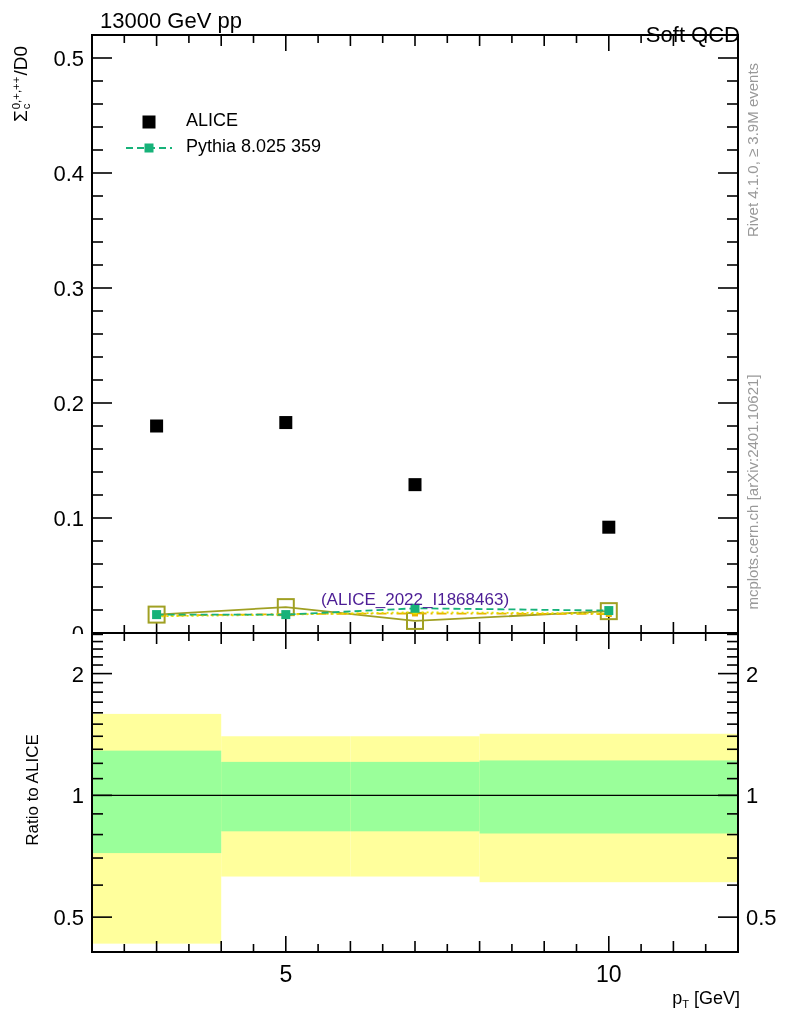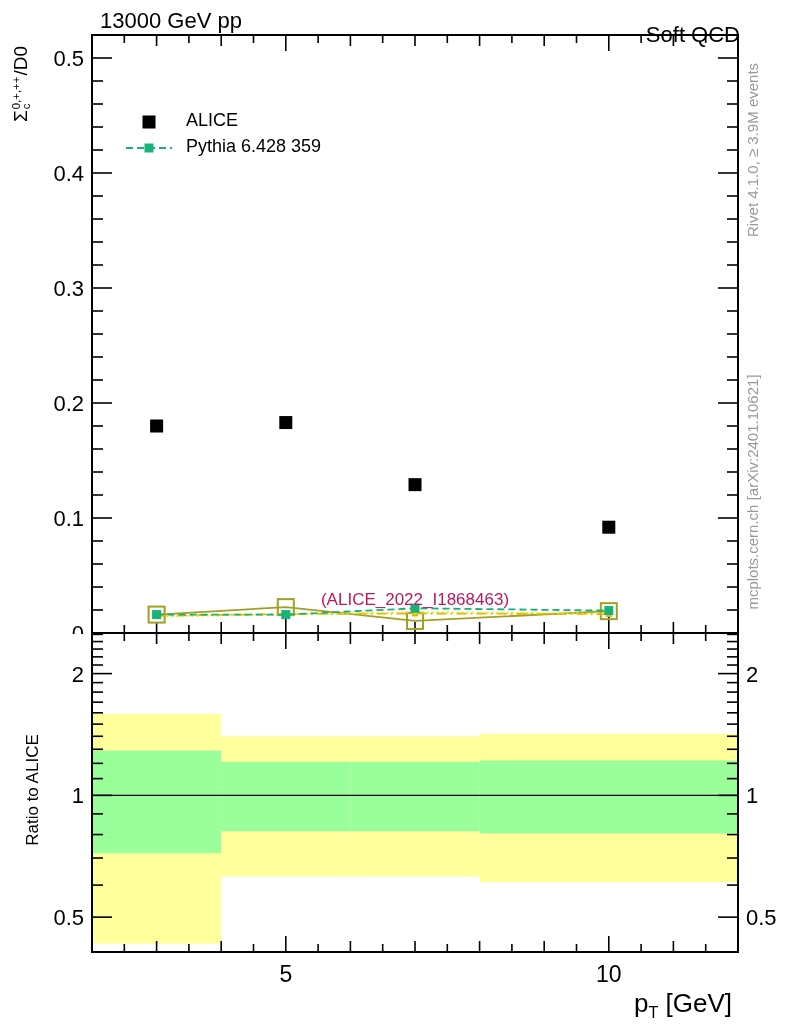--- a/index.html
+++ b/index.html
@@ -14,22 +14,22 @@
   .stack{display:inline-block;vertical-align:-0.30em;line-height:0.95;font-size:0.60em;text-align:left;margin:0 1px;}
   .stack .top,.stack .bot{display:block;}
   sup.s0{font-size:0.60em;vertical-align:0.55em;}
   sub.sT{font-size:0.62em;vertical-align:-0.35em;}
   .rot{transform:translate(-50%,-50%) rotate(-90deg);}
   .ylab-main{font-size:19px;left:21px;top:84px;}
   .ylab-ratio{font-size:17px;left:33px;top:790px;}
   .note{font-size:15px;color:#999;}
   .note-top{left:752px;top:150px;}
   .note-bot{left:752px;top:492px;}
-  .watermark{font-size:17px;color:#be185d;left:415px;top:600px;transform:translate(-50%,-50%);}
-  .xlab{font-size:26px;right:54px;top:988px;text-align:right;}
+  .watermark{font-size:17px;color:#4c1d95;left:415px;top:600px;transform:translate(-50%,-50%);}
+  .xlab{font-size:18px;right:46px;top:988px;text-align:right;}
   .legend{position:absolute;left:126px;top:110px;}
   .legend-row{display:flex;height:26px;}
   .legend-label{font-size:18px;margin-left:14px;}
   .legend-sample{width:46px;height:24px;display:block;position:static !important;}
 </style>
 </head>
 <body>
 
 <div class="fig">
 
@@ -292,16 +292,16 @@
         <svg width="46" height="24" class="legend-sample">
           <rect x="16.5" y="5.5" width="13" height="13" fill="#000000"></rect>
         </svg>
         <span class="legend-label">ALICE</span>
       </div>
       <div class="legend-row">
         <svg width="46" height="24" class="legend-sample">
           <line x1="0" y1="12" x2="46" y2="12" stroke="#17b279" stroke-width="2" stroke-dasharray="7 4"></line>
           <rect x="18.5" y="7.5" width="9" height="9" fill="#17b279"></rect>
         </svg>
-        <span class="legend-label">Pythia 6.428 359</span>
+        <span class="legend-label">Pythia 8.025 359</span>
       </div>
     </div>
 </div>
 
 </body></html>

